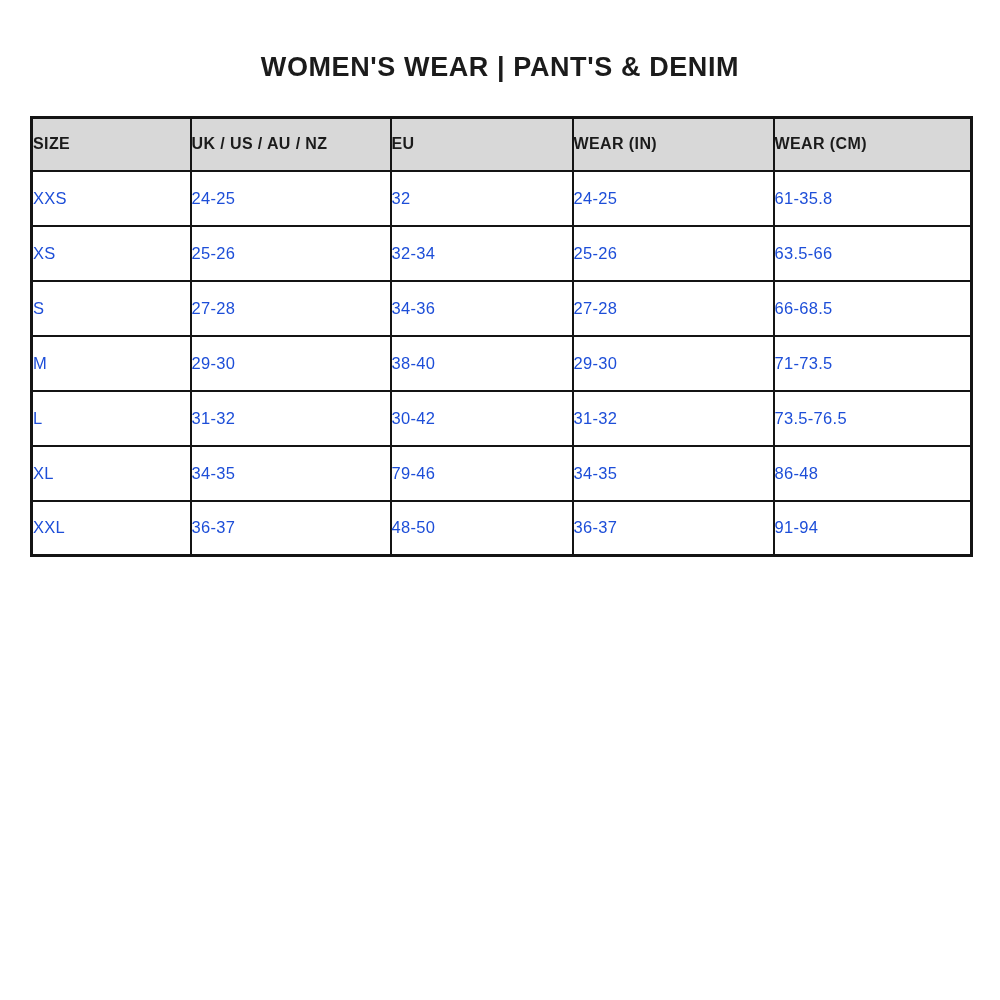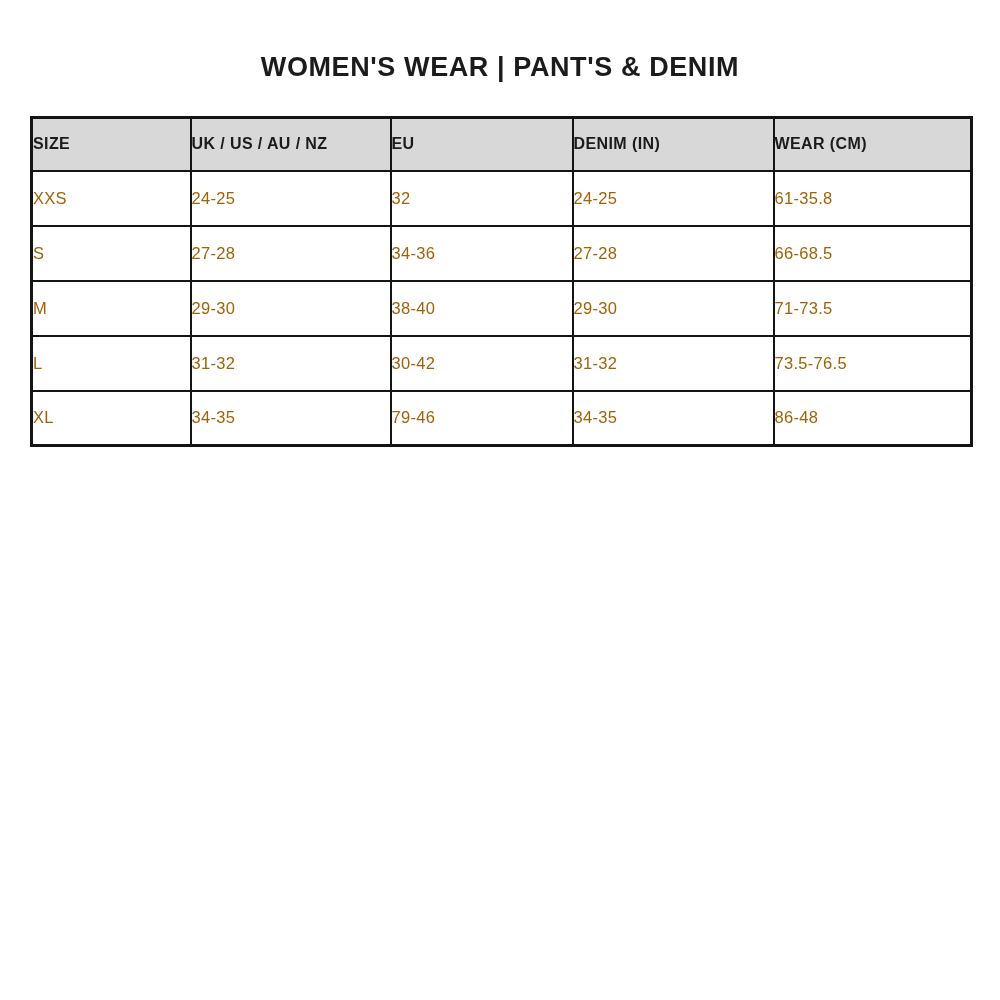--- a/index.html
+++ b/index.html
@@ -53,21 +53,21 @@
     font-weight: 700;
     letter-spacing: 0.4px;
     color: #1b1b1b;
   }
   table.size-chart td {
     background: #ffffff;
     height: 55px;
     font-size: 16.5px;
     font-weight: 500;
     letter-spacing: 0.3px;
-    color: #a16207;
+    color: #1d4ed8;
   }
   col.c-size  { width: 159px; }
   col.c-uk    { width: 200px; }
   col.c-eu    { width: 182px; }
   col.c-win   { width: 201px; }
   col.c-wcm   { width: 198px; }
 </style>
 </head>
 <body>
 
@@ -81,31 +81,38 @@
       <col class="c-uk">
       <col class="c-eu">
       <col class="c-win">
       <col class="c-wcm">
     </colgroup>
     <thead>
       <tr id="header-row">
           <th>SIZE</th>
           <th>UK / US / AU / NZ</th>
           <th>EU</th>
-          <th>DENIM (IN)</th>
+          <th>WEAR (IN)</th>
           <th>WEAR (CM)</th>
         </tr>
     </thead>
     <tbody id="table-body">
         <tr>
           <td>XXS</td>
           <td>24-25</td>
           <td>32</td>
           <td>24-25</td>
           <td>61-35.8</td>
+        </tr>
+        <tr>
+          <td>XS</td>
+          <td>25-26</td>
+          <td>32-34</td>
+          <td>25-26</td>
+          <td>63.5-66</td>
         </tr>
         <tr>
           <td>S</td>
           <td>27-28</td>
           <td>34-36</td>
           <td>27-28</td>
           <td>66-68.5</td>
         </tr>
         <tr>
           <td>M</td>
@@ -121,16 +128,23 @@
           <td>31-32</td>
           <td>73.5-76.5</td>
         </tr>
         <tr>
           <td>XL</td>
           <td>34-35</td>
           <td>79-46</td>
           <td>34-35</td>
           <td>86-48</td>
         </tr>
+        <tr>
+          <td>XXL</td>
+          <td>36-37</td>
+          <td>48-50</td>
+          <td>36-37</td>
+          <td>91-94</td>
+        </tr>
       </tbody>
   </table>
 
 </div>
 
 </body></html>

